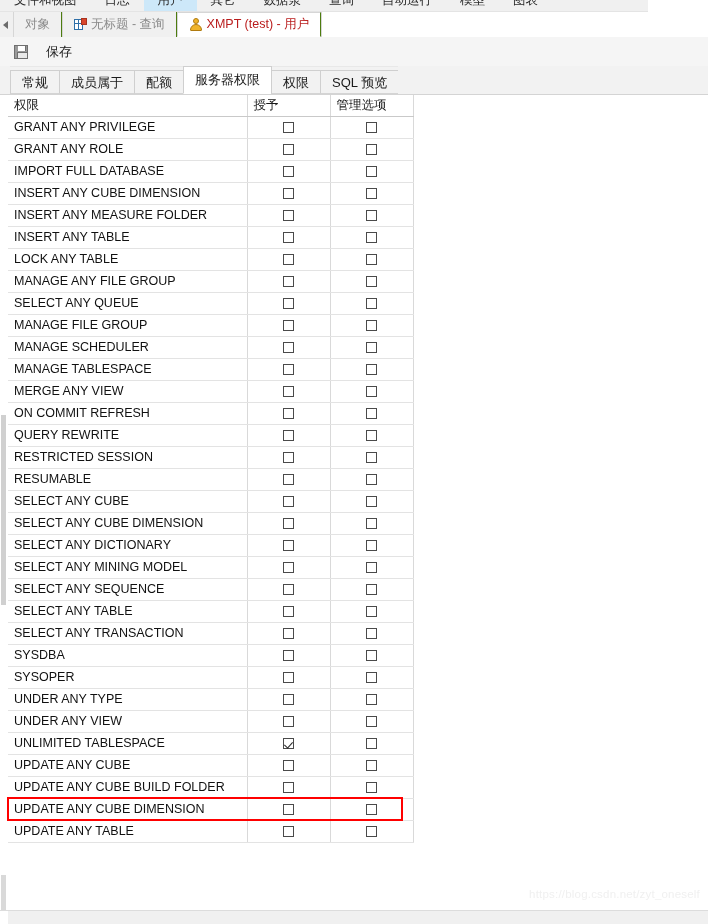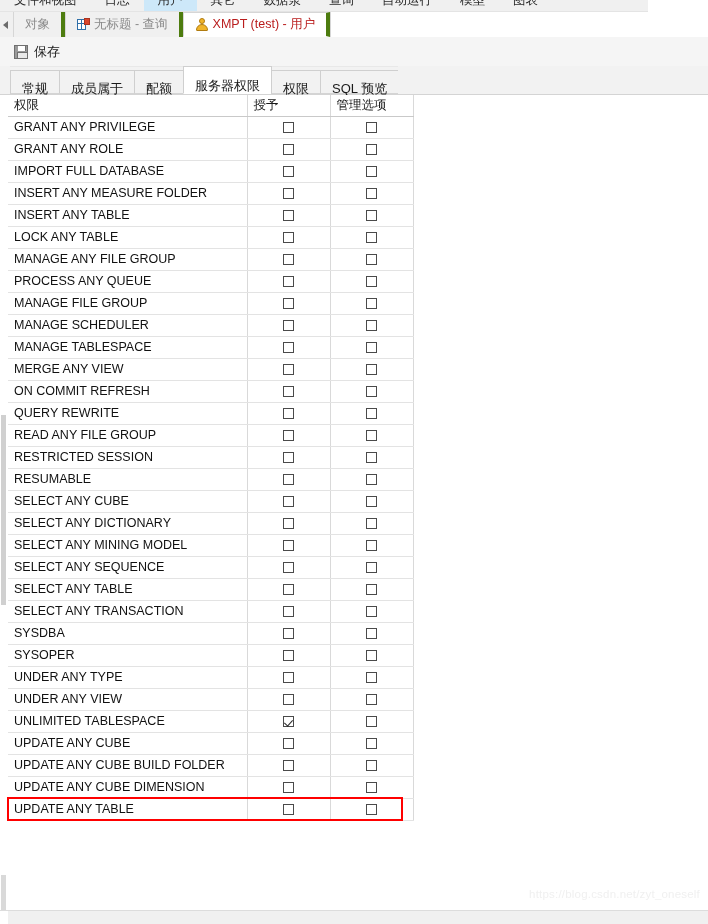--- a/index.html
+++ b/index.html
@@ -55,21 +55,21 @@
   }
   .doc-tab {
     height: 25px;
     display: flex; align-items: center;
     gap: 4px;
     padding: 0 11px;
     font-size: 12.5px;
     color: #8a8a8a;
     background: #f0f0f0;
     border-left: 1px solid #d6d6d6;
-    border-right: 4px solid #4d7c0f;
+    border-right: 1px solid #4d7c0f;
     white-space: nowrap;
   }
   .doc-tab.active {
     background: #ffffff;
     color: #b91c1c;
     border-top: 1px solid #d6d6d6;
     border-bottom: 1px solid #ffffff;
   }
   .doc-tab.empty { flex: 1 1 auto; background: #ffffff; border-right: none; }
 
@@ -105,21 +105,21 @@
   }
 
   
   .toolbar {
     position: absolute; left: 0; top: 37px; width: 708px; height: 30px;
     background: #f5f5f5;
     border-bottom: 1px solid #e8e8e8;
     display: flex; align-items: center;
   }
   .tb-btn {
-    display: flex; align-items: center; gap: 6px;
+    display: flex; align-items: center; gap: 18px;
     height: 24px; padding: 0 8px 0 14px;
     font-size: 13px; color: #222;
     white-space: nowrap;
   }
   .ico-save {
     width: 14px; height: 14px; position: relative; display: inline-block;
     background: #9a9a9a; border: 1px solid #6f6f6f;
   }
   .ico-save::before {
     content:""; position:absolute; left:3px; top:0px; width:7px; height:5px;
@@ -133,21 +133,21 @@
   
   .inner-tabs {
     position: absolute; left: 0; top: 67px; width: 708px; height: 28px;
     background: #f2f2f2;
     display: flex; align-items: flex-end;
     border-bottom: 1px solid #d4d4d4;
   }
   .spacer-left { width: 10px; height: 28px; background:#f2f2f2; }
   .itab {
     height: 24px; line-height: 23px;
-    padding: 6px 11px;
+    padding: 0 11px;
     font-size: 13px;
     color: #1a1a1a;
     background: #f2f2f2;
     border: 1px solid #cfcfcf;
     border-bottom: 1px solid #d4d4d4;
     margin-right: -1px;
     white-space: nowrap;
   }
   .itab.active {
     height: 28px; line-height: 26px;
@@ -357,41 +357,46 @@
             <td>GRANT ANY ROLE</td>
             <td class="cb"><span class="chk"></span></td>
             <td class="cb"><span class="chk"></span></td>
           </tr>
           <tr>
             <td>IMPORT FULL DATABASE</td>
             <td class="cb"><span class="chk"></span></td>
             <td class="cb"><span class="chk"></span></td>
           </tr>
           <tr>
+            <td>INSERT ANY CUBE DIMENSION</td>
+            <td class="cb"><span class="chk"></span></td>
+            <td class="cb"><span class="chk"></span></td>
+          </tr>
+          <tr>
             <td>INSERT ANY MEASURE FOLDER</td>
             <td class="cb"><span class="chk"></span></td>
             <td class="cb"><span class="chk"></span></td>
           </tr>
           <tr>
             <td>INSERT ANY TABLE</td>
             <td class="cb"><span class="chk"></span></td>
             <td class="cb"><span class="chk"></span></td>
           </tr>
           <tr>
             <td>LOCK ANY TABLE</td>
             <td class="cb"><span class="chk"></span></td>
             <td class="cb"><span class="chk"></span></td>
           </tr>
           <tr>
             <td>MANAGE ANY FILE GROUP</td>
             <td class="cb"><span class="chk"></span></td>
             <td class="cb"><span class="chk"></span></td>
           </tr>
           <tr>
-            <td>PROCESS ANY QUEUE</td>
+            <td>SELECT ANY QUEUE</td>
             <td class="cb"><span class="chk"></span></td>
             <td class="cb"><span class="chk"></span></td>
           </tr>
           <tr>
             <td>MANAGE FILE GROUP</td>
             <td class="cb"><span class="chk"></span></td>
             <td class="cb"><span class="chk"></span></td>
           </tr>
           <tr>
             <td>MANAGE SCHEDULER</td>
@@ -412,36 +417,36 @@
             <td>ON COMMIT REFRESH</td>
             <td class="cb"><span class="chk"></span></td>
             <td class="cb"><span class="chk"></span></td>
           </tr>
           <tr>
             <td>QUERY REWRITE</td>
             <td class="cb"><span class="chk"></span></td>
             <td class="cb"><span class="chk"></span></td>
           </tr>
           <tr>
-            <td>READ ANY FILE GROUP</td>
-            <td class="cb"><span class="chk"></span></td>
-            <td class="cb"><span class="chk"></span></td>
-          </tr>
-          <tr>
             <td>RESTRICTED SESSION</td>
             <td class="cb"><span class="chk"></span></td>
             <td class="cb"><span class="chk"></span></td>
           </tr>
           <tr>
             <td>RESUMABLE</td>
             <td class="cb"><span class="chk"></span></td>
             <td class="cb"><span class="chk"></span></td>
           </tr>
           <tr>
             <td>SELECT ANY CUBE</td>
+            <td class="cb"><span class="chk"></span></td>
+            <td class="cb"><span class="chk"></span></td>
+          </tr>
+          <tr>
+            <td>SELECT ANY CUBE DIMENSION</td>
             <td class="cb"><span class="chk"></span></td>
             <td class="cb"><span class="chk"></span></td>
           </tr>
           <tr>
             <td>SELECT ANY DICTIONARY</td>
             <td class="cb"><span class="chk"></span></td>
             <td class="cb"><span class="chk"></span></td>
           </tr>
           <tr>
             <td>SELECT ANY MINING MODEL</td>

